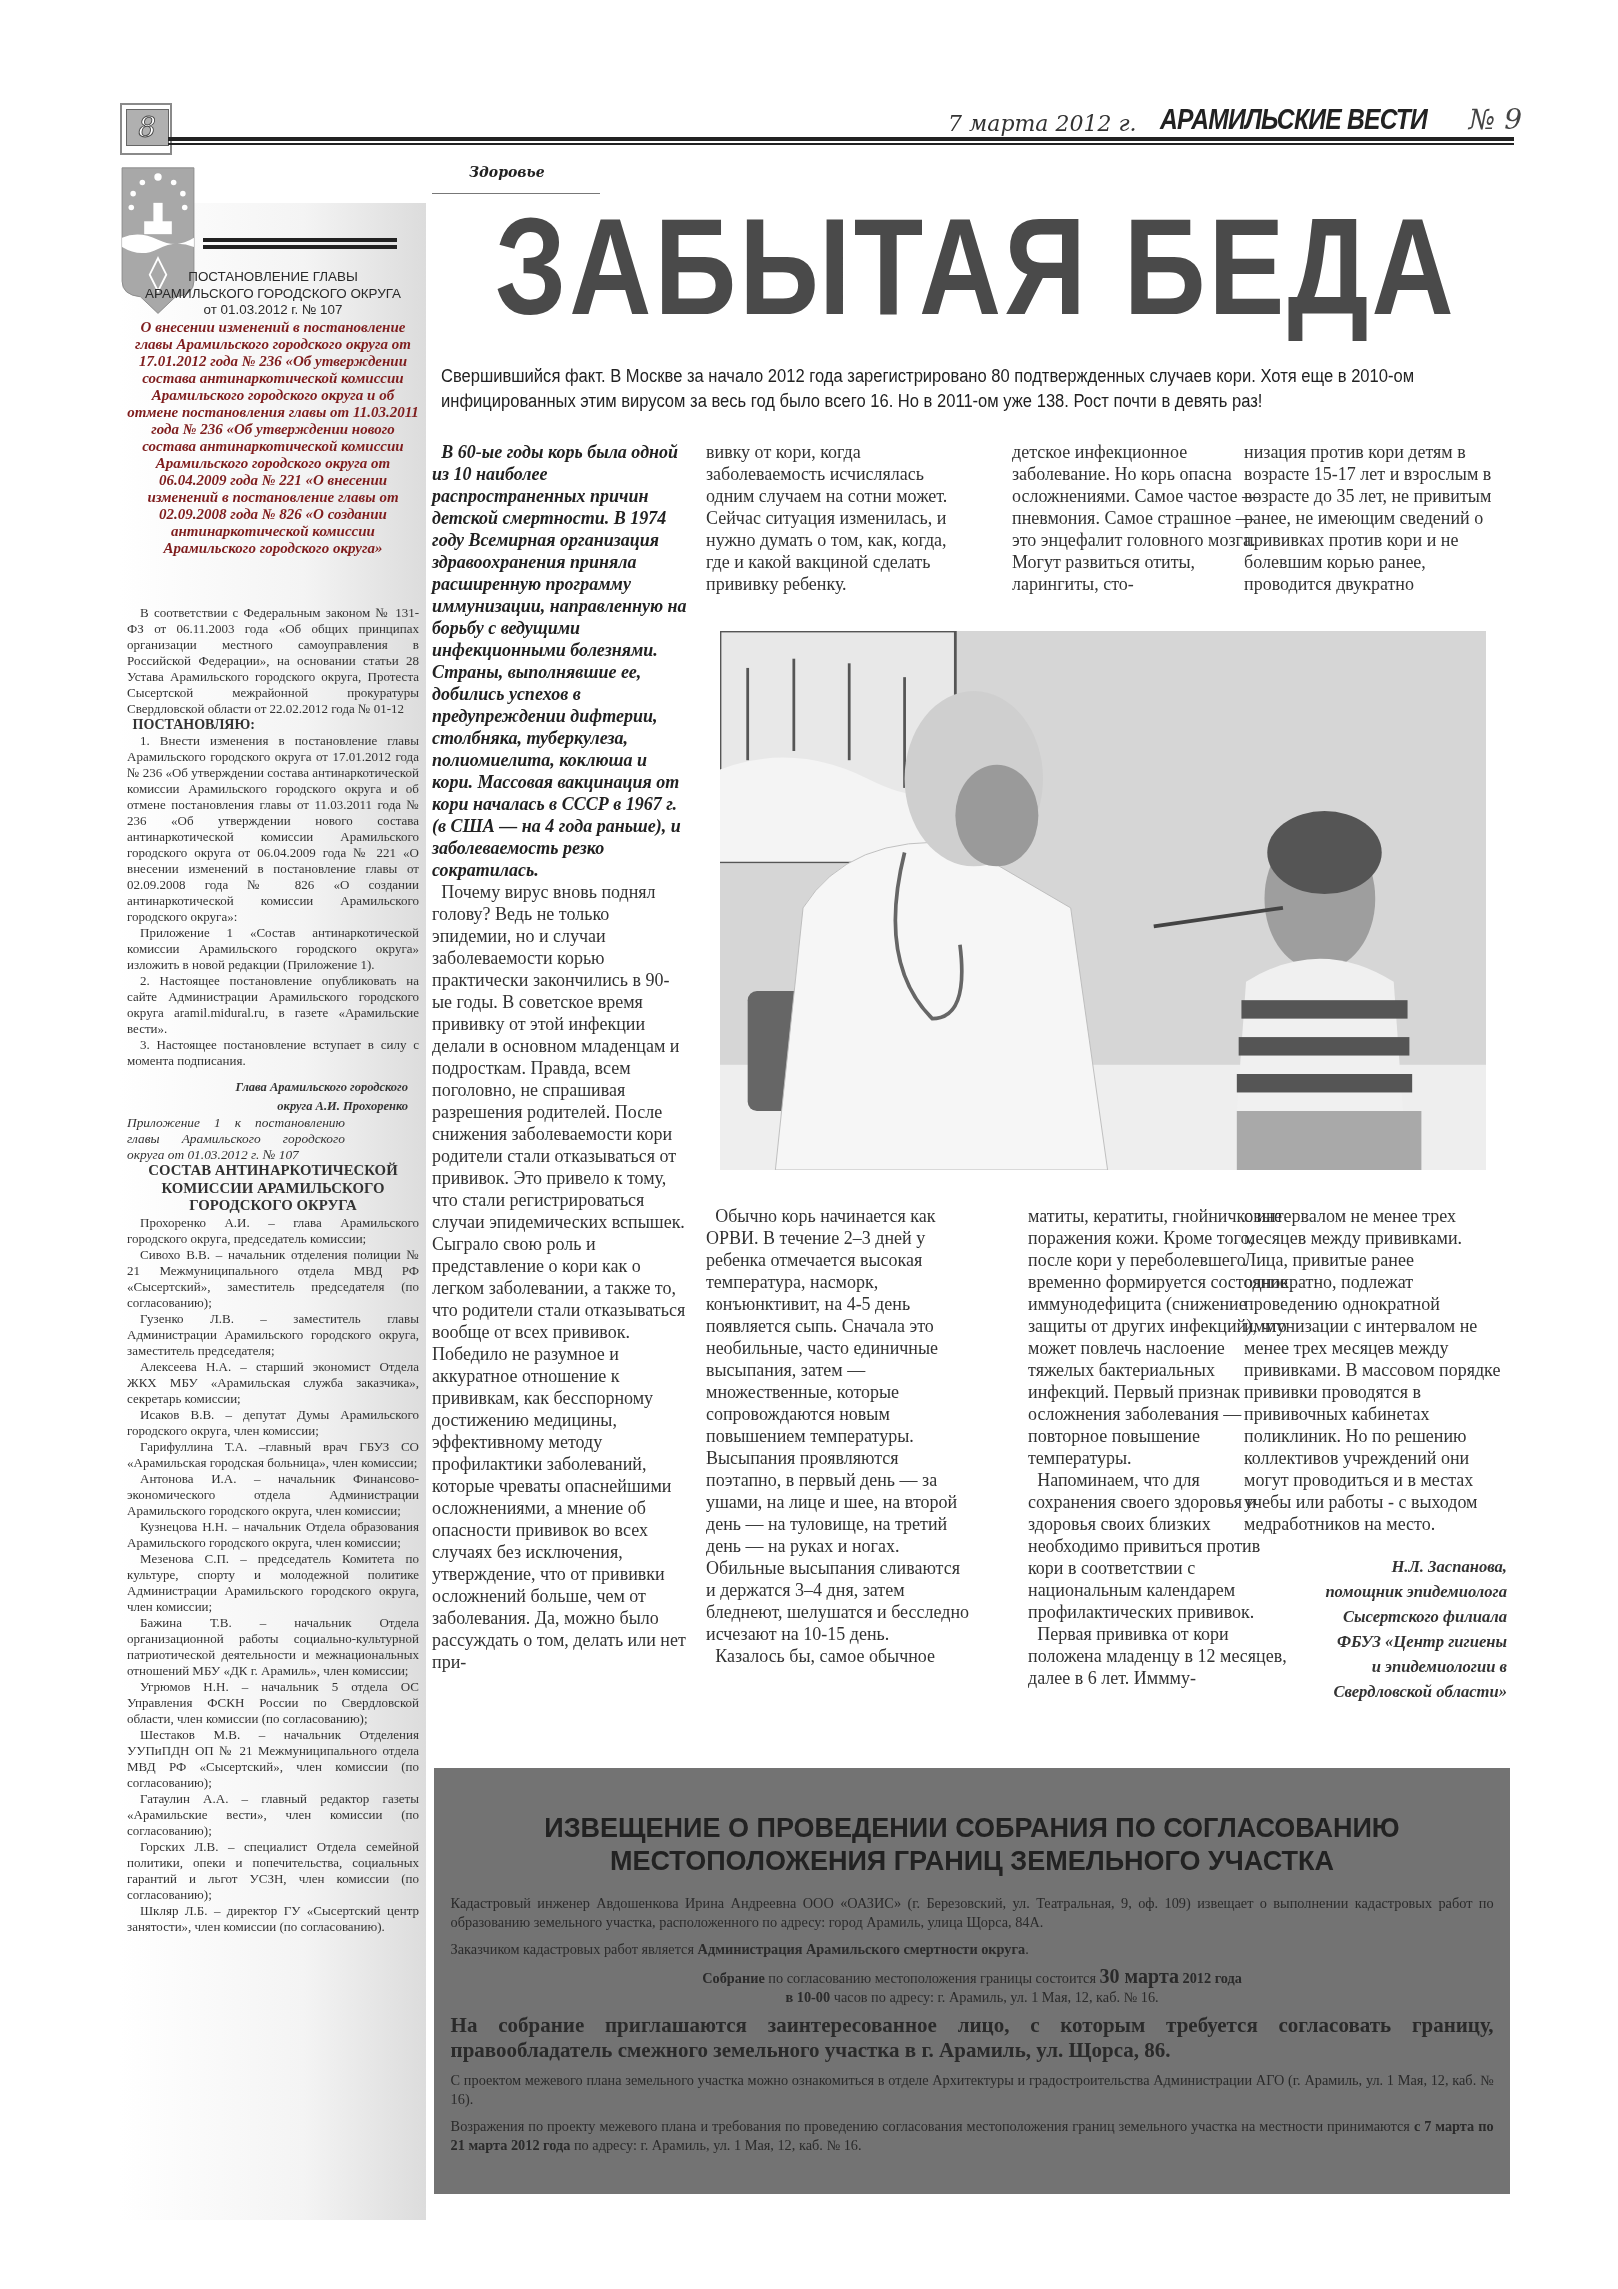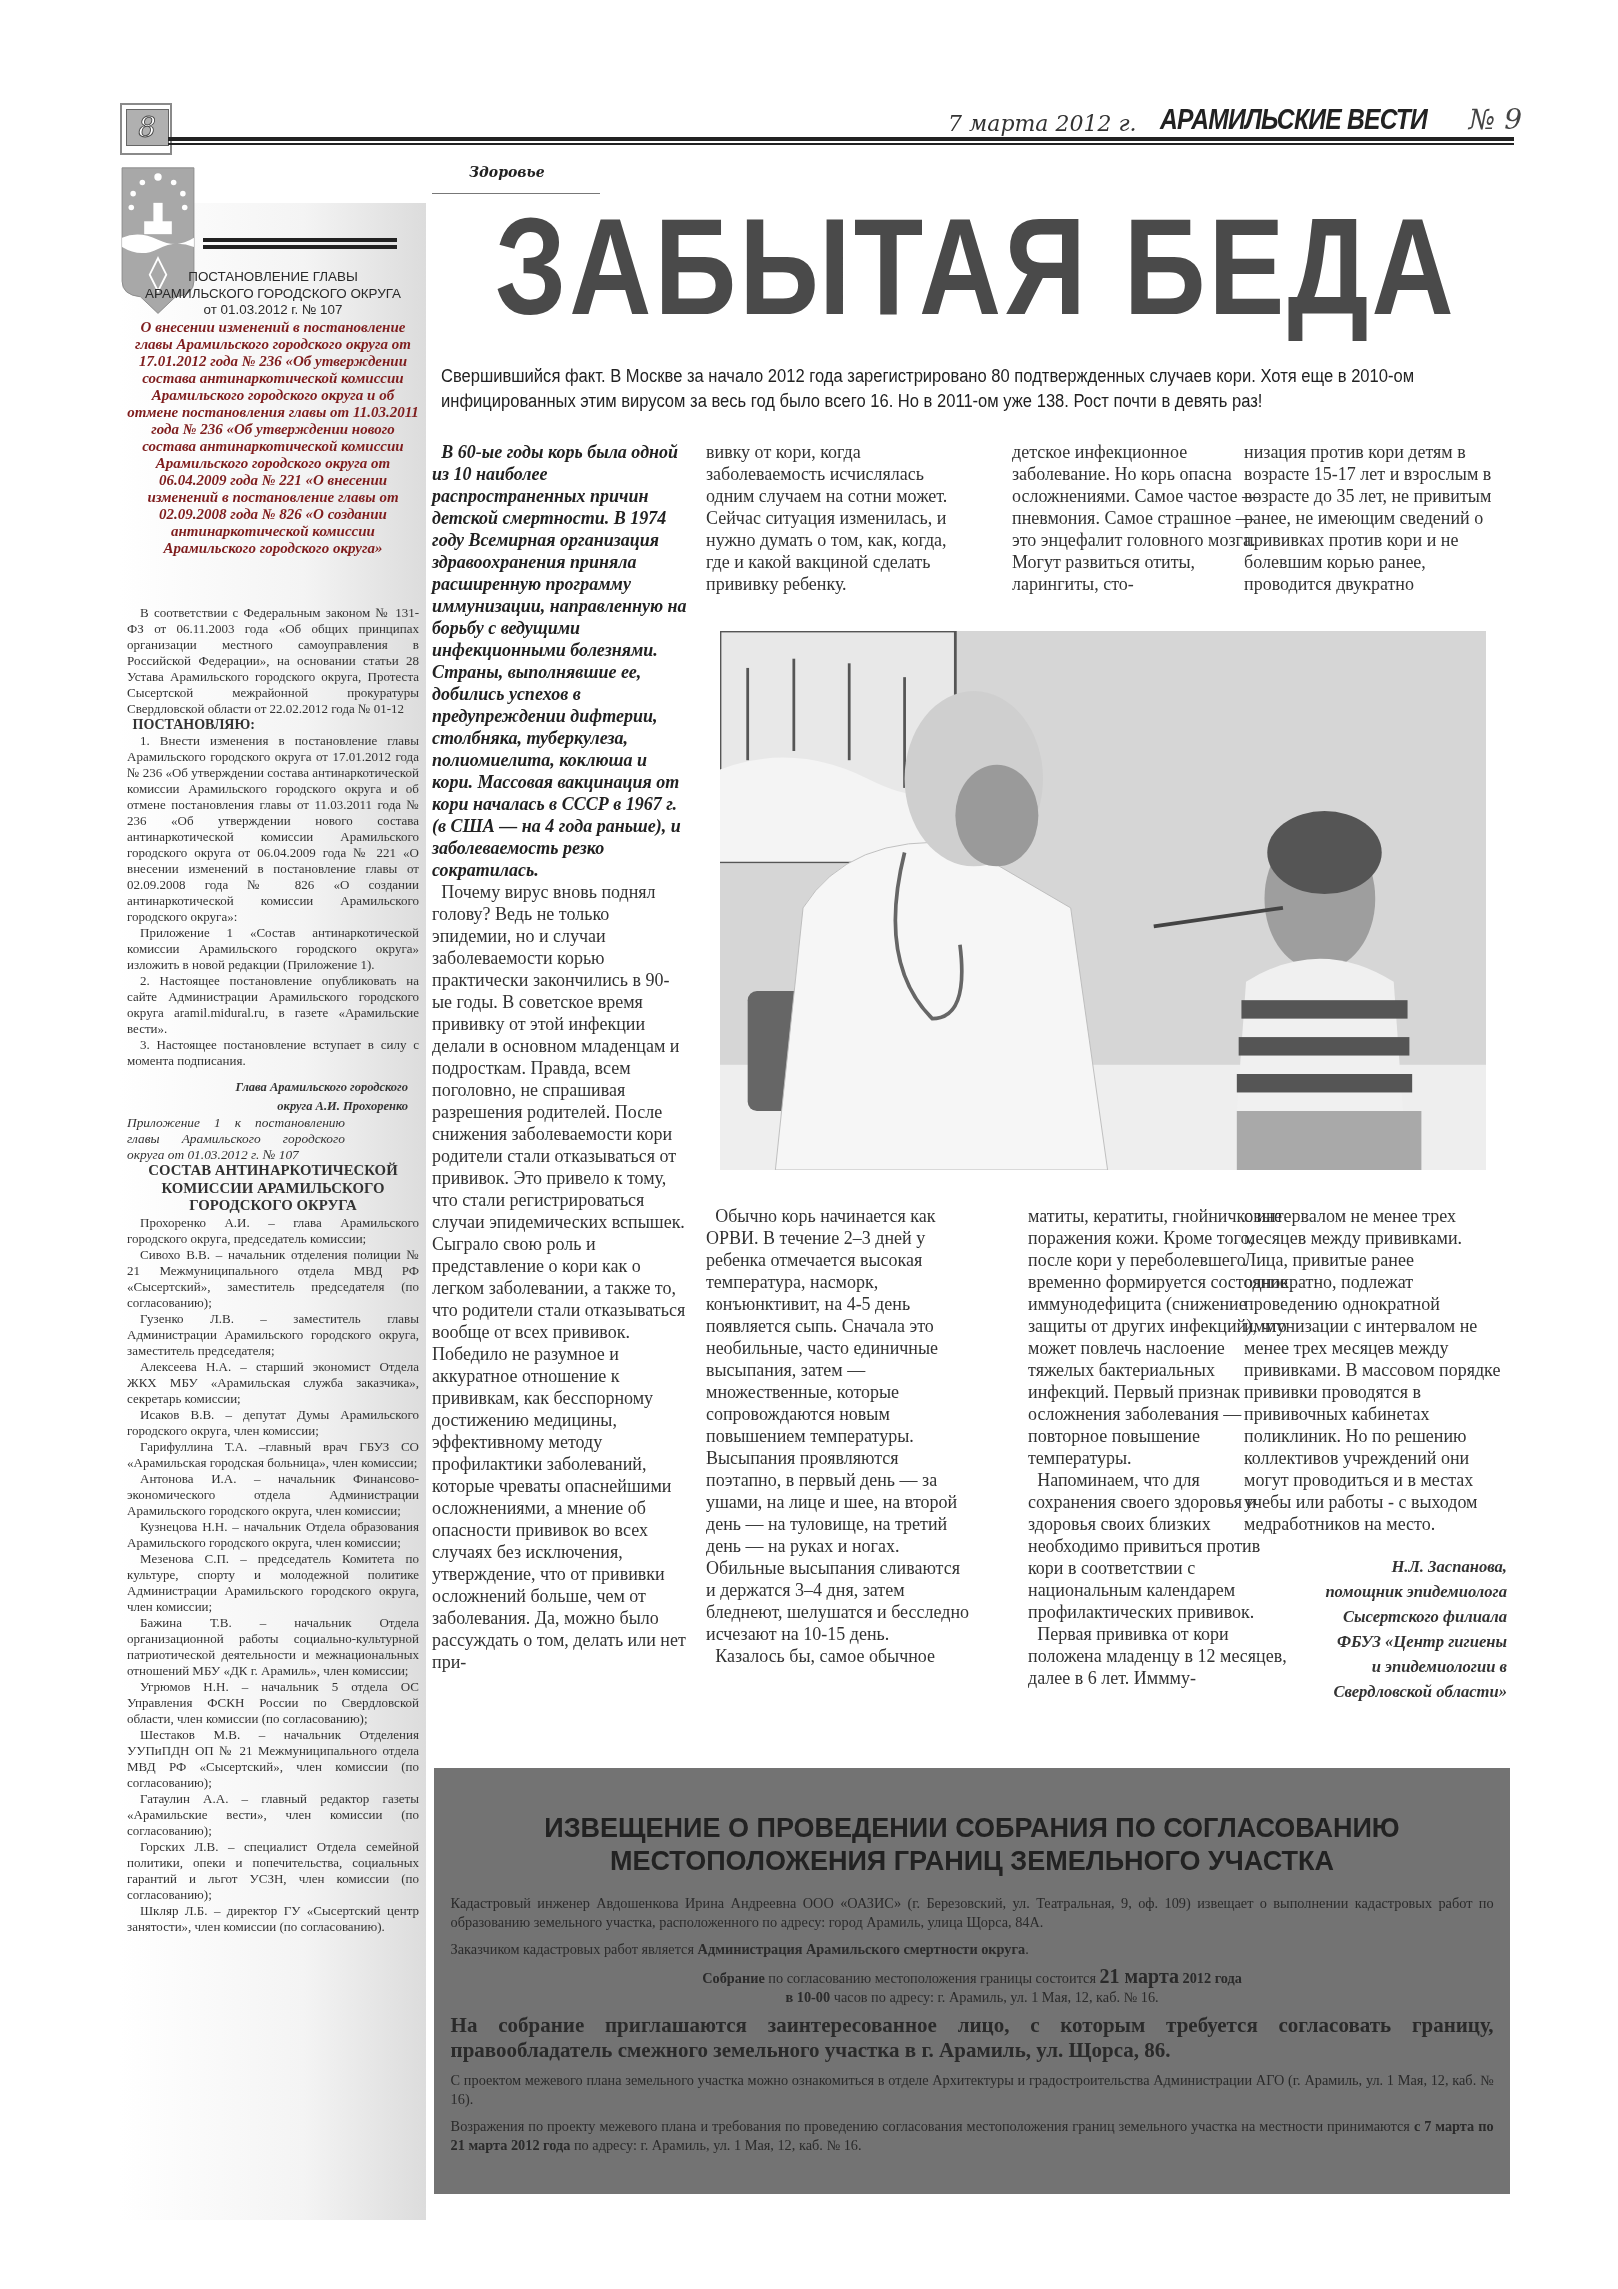--- a/index.html
+++ b/index.html
@@ -200,20 +200,20 @@
 </div>
 
 <div class="abs notice">
   <div class="notice-title">
     <div>ИЗВЕЩЕНИЕ О ПРОВЕДЕНИИ СОБРАНИЯ ПО СОГЛАСОВАНИЮ</div>
     <div>МЕСТОПОЛОЖЕНИЯ ГРАНИЦ ЗЕМЕЛЬНОГО УЧАСТКА</div>
   </div>
   <div class="notice-body">
     <p>Кадастровый инженер Авдошенкова Ирина Андреевна ООО «ОАЗИС» (г. Березовский, ул. Театральная, 9, оф. 109) извещает о выполнении кадастровых работ по образованию земельного участка, расположенного по адресу: город Арамиль, улица Щорса,  84А.</p>
     <p><span>Заказчиком кадастровых работ является </span><b>Администрация Арамильского смертности округа</b><span>.</span></p>
-    <p class="center" style="margin-bottom:0;"><b>Собрание</b><span> по согласованию местоположения границы состоится </span><span class="date-big">21 марта</span><b> 2012 года</b></p>
+    <p class="center" style="margin-bottom:0;"><b>Собрание</b><span> по согласованию местоположения границы состоится </span><span class="date-big">30 марта</span><b> 2012 года</b></p>
     <p class="center"><b>в 10-00</b><span> часов по адресу: г. Арамиль, ул. 1 Мая, 12, каб. № 16.</span></p>
     <p class="big">На собрание приглашаются заинтересованное лицо, с которым требуется согласовать границу, правообладатель смежного земельного участка в г. Арамиль, ул. Щорса, 86.</p>
     <p>С проектом межевого плана земельного участка можно ознакомиться в отделе Архитектуры и градостроительства Администрации АГО (г. Арамиль, ул. 1 Мая, 12, каб. № 16).</p>
     <p><span>Возражения по проекту межевого плана и требования по проведению согласования местоположения границ земельного участка на местности принимаются </span><b>с 7 марта по 21 марта 2012 года</b><span> по адресу: г. Арамиль, ул. 1 Мая, 12, каб. № 16.</span></p>
   </div>
 </div>
 
 
 </body></html>

